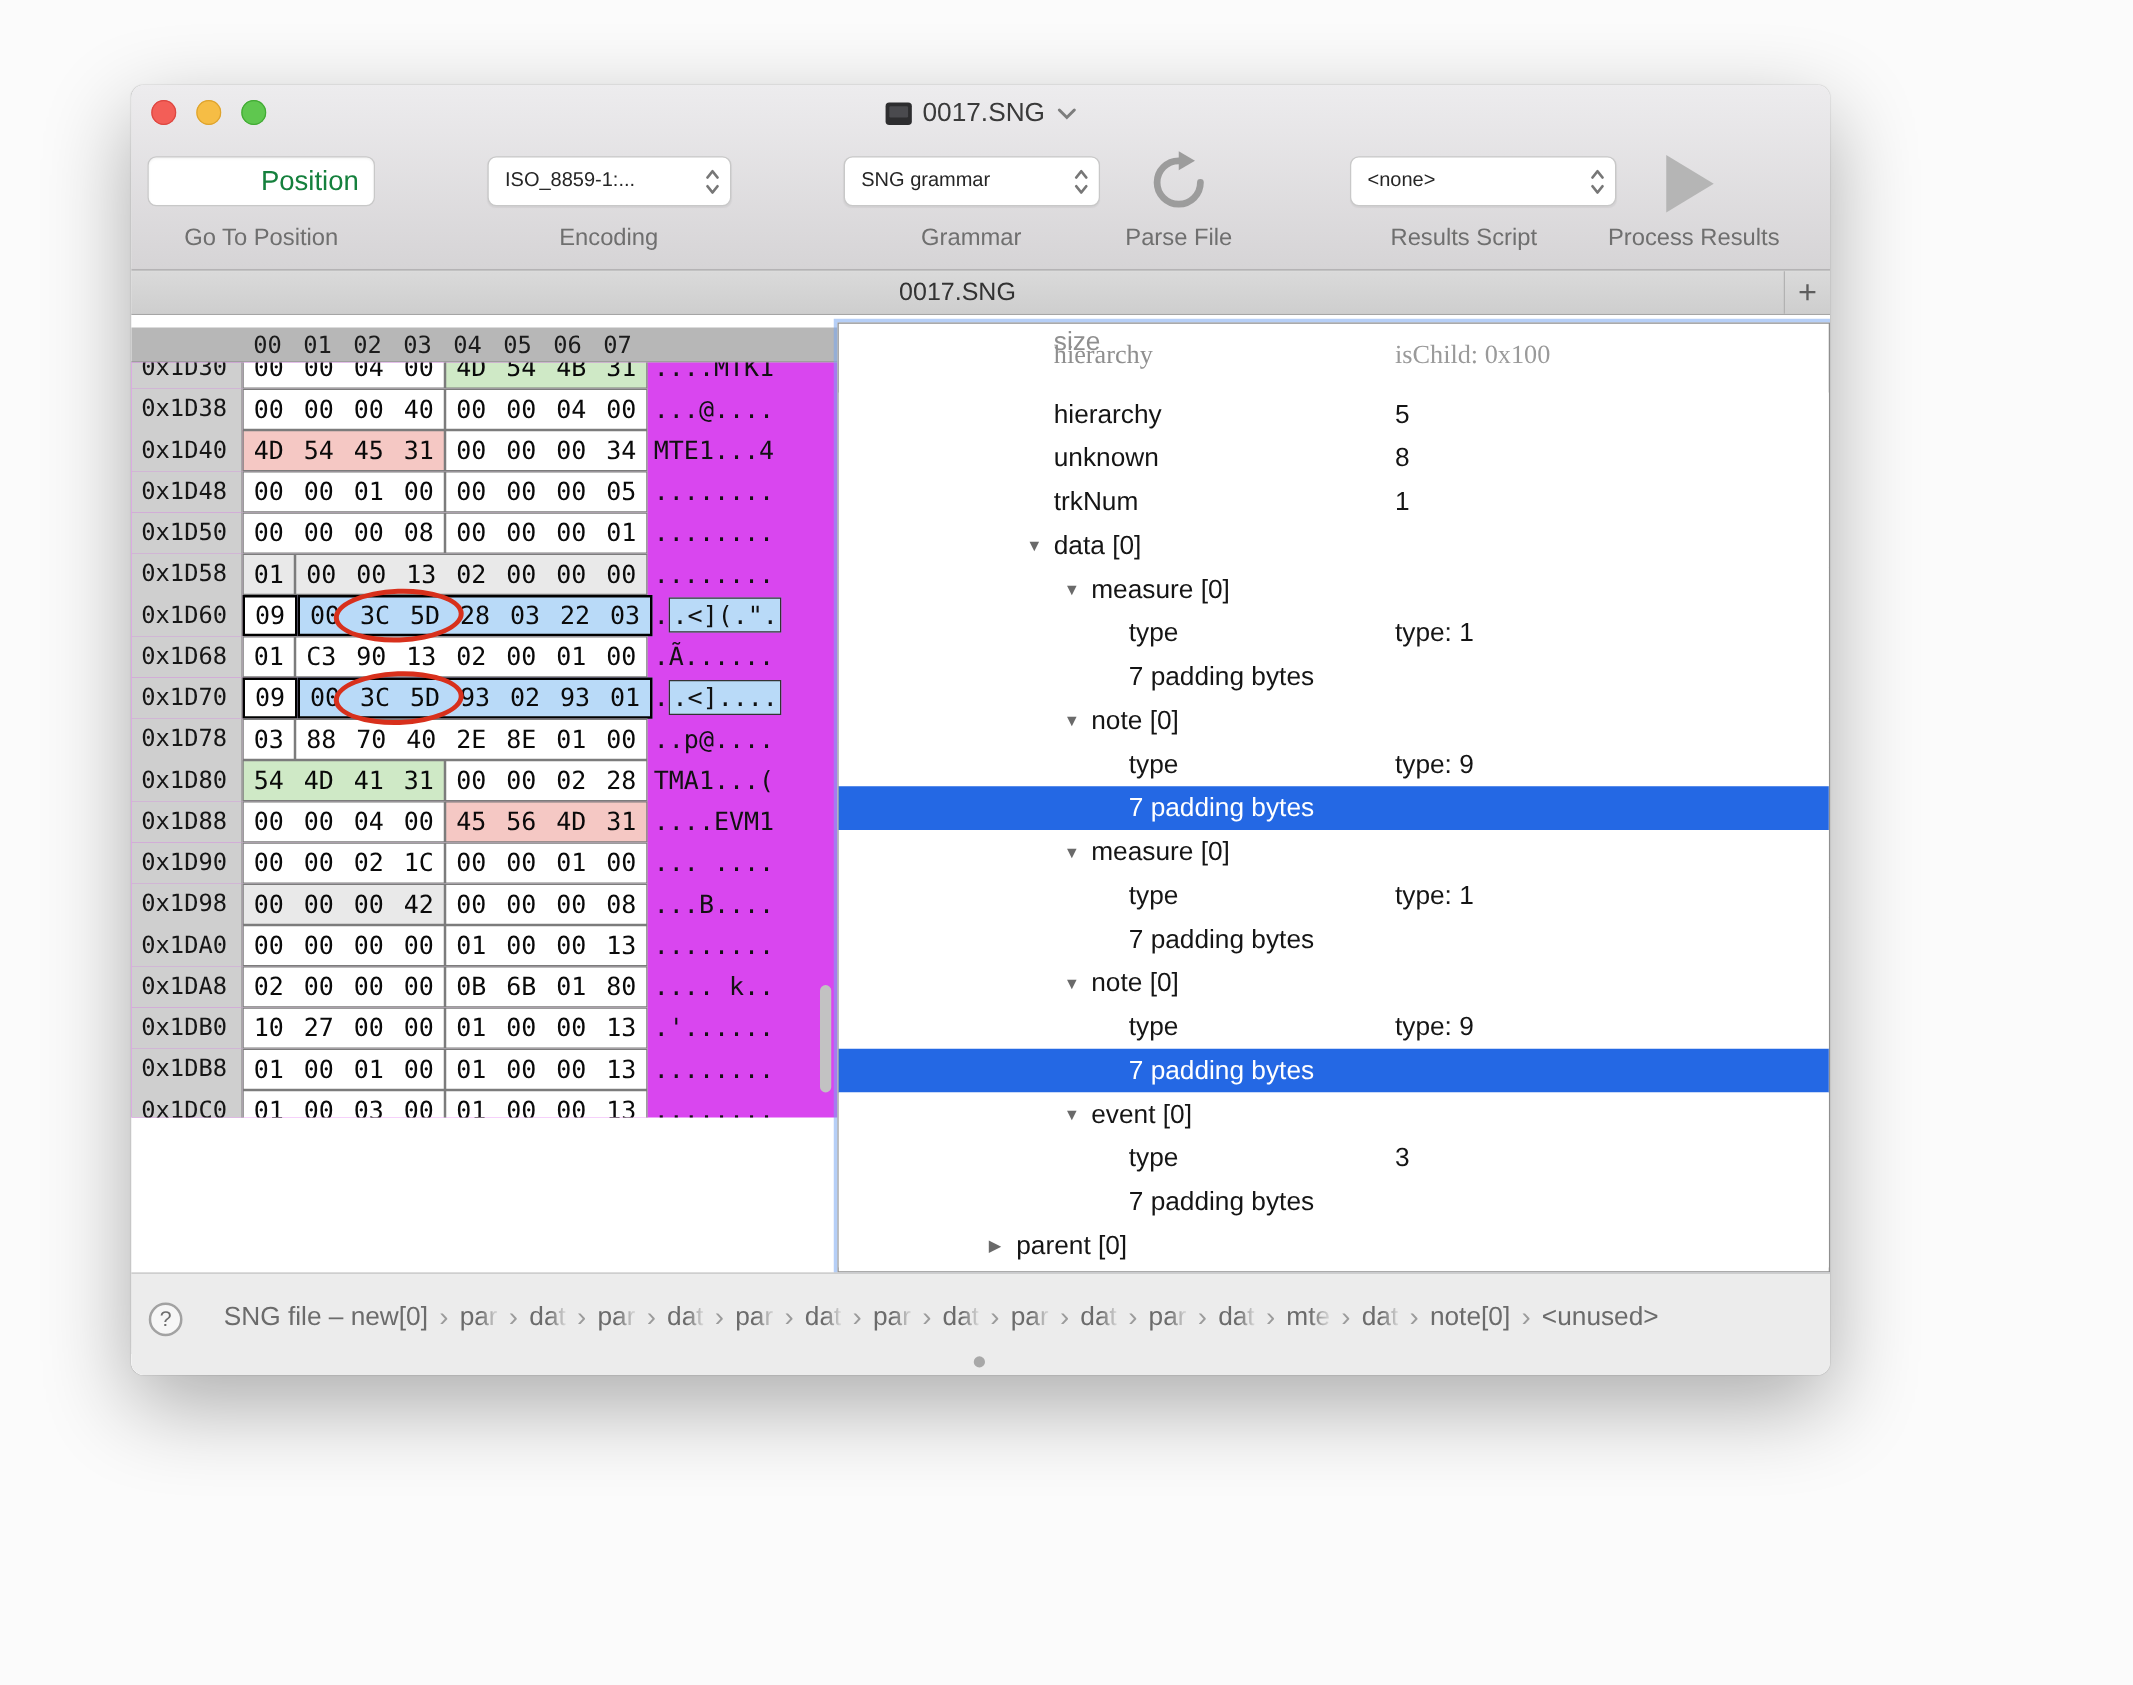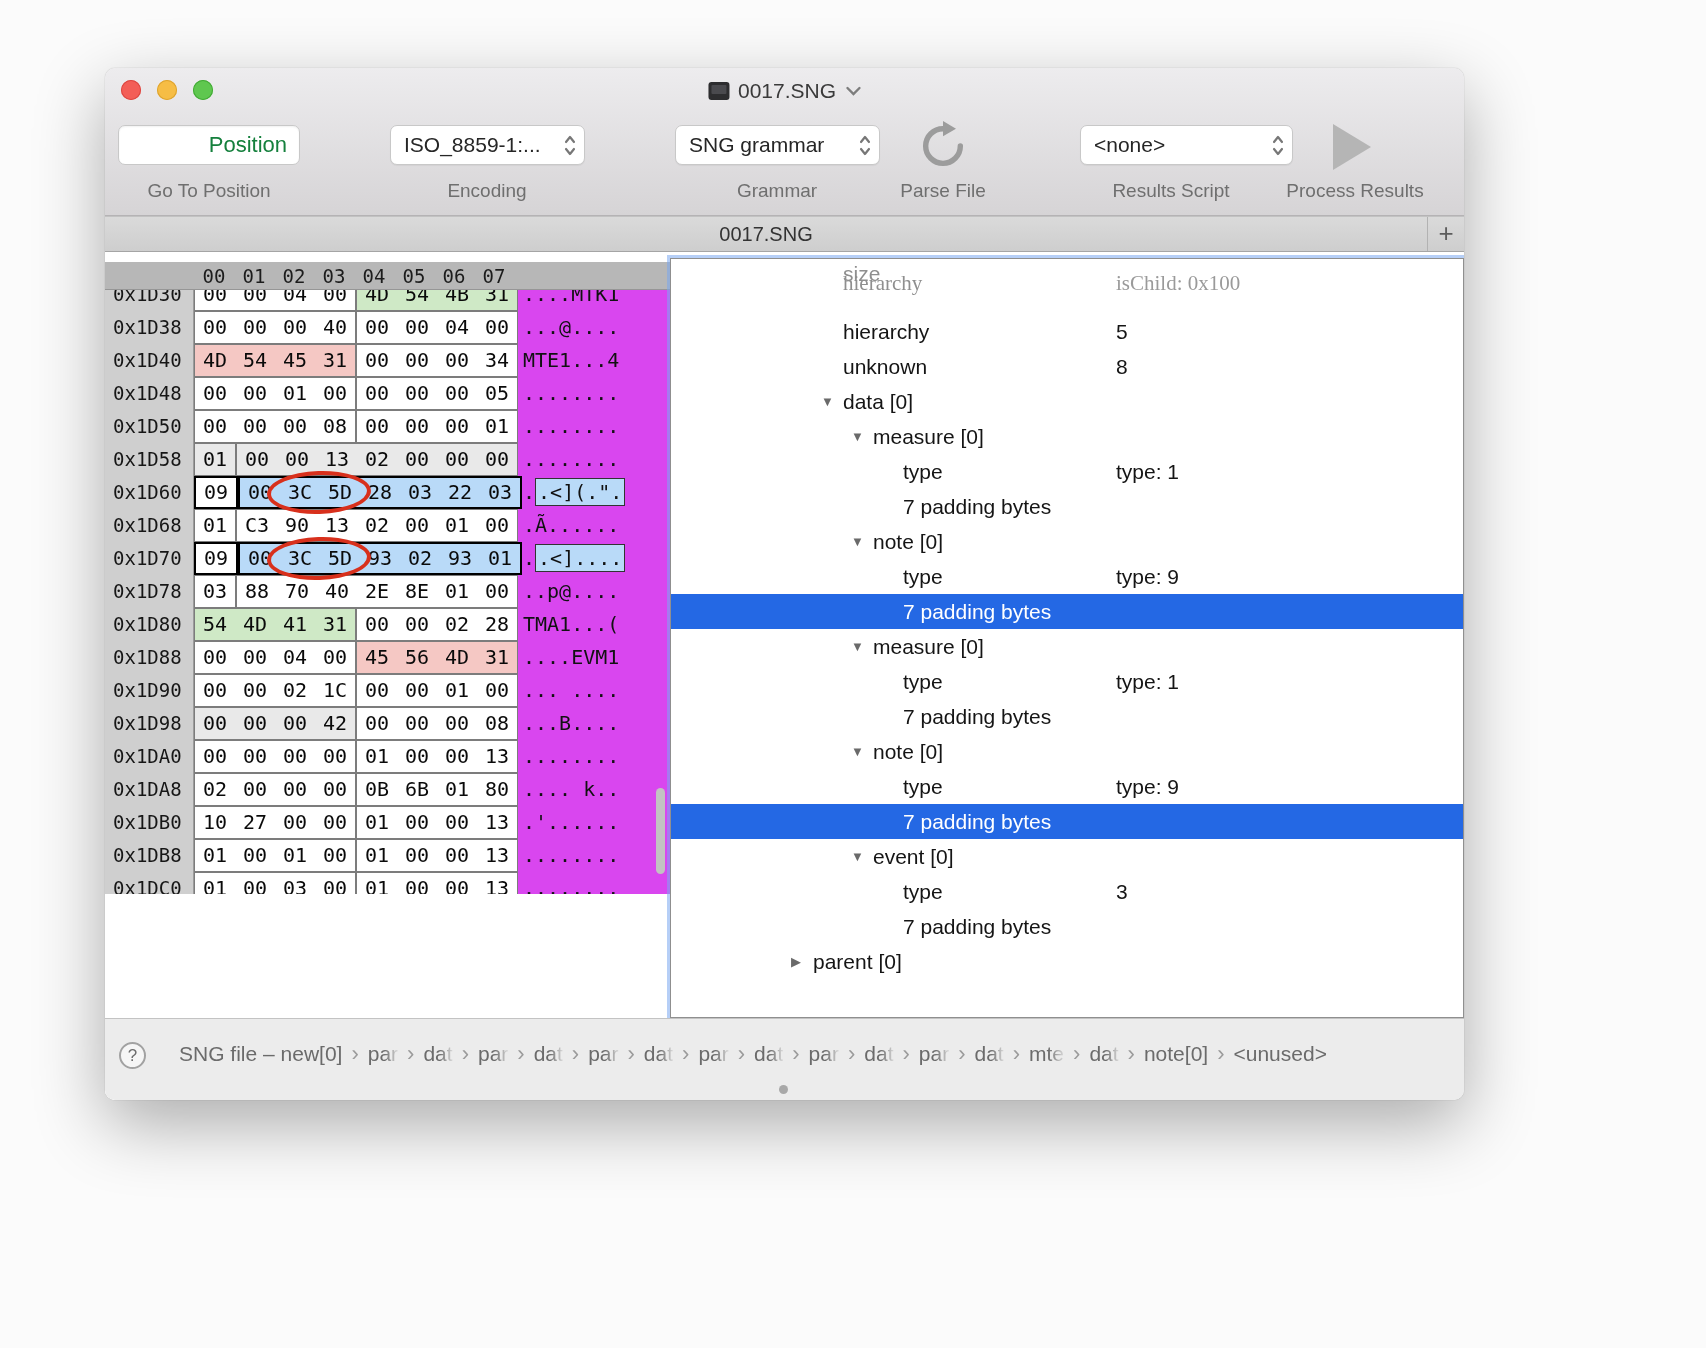--- a/index.html
+++ b/index.html
@@ -31,21 +31,21 @@
   .docicon{width:21px;height:18px;background:#2d2d2f;border-radius:3px;position:relative}
   .docicon:after{content:"";position:absolute;left:3px;top:3px;right:3px;height:9px;background:#4a4a4e;border-radius:1px}
   .wtitle{font-size:21px;color:#3a3a3a;font-weight:500}
   .tchev svg{display:block}
 
   .tb-field{position:absolute;top:57px;height:40px;background:#fff;border:1px solid #c8c8c8;border-radius:7px;
     box-shadow:inset 0 1px 2px rgba(0,0,0,.06)}
   .tb-field .ph{position:absolute;right:12px;top:0;line-height:38px;font-size:22px;color:#15803d}
   .popup{position:absolute;top:57px;height:40px;background:#fff;border:1px solid #c8c8c8;border-radius:7px;
     box-shadow:0 1px 1px rgba(0,0,0,.05)}
-  .popup .pval{position:absolute;left:13px;top:0;line-height:38px;font-size:21px;color:#262626;white-space:nowrap}
+  .popup .pval{position:absolute;left:13px;top:0;line-height:38px;font-size:16px;color:#262626;white-space:nowrap}
   .popup .chev{position:absolute;right:7px;top:7px}
   .tlab{position:absolute;top:112px;font-size:19px;color:#6f6f6f;transform:translateX(-50%);white-space:nowrap}
   .parsebtn{position:absolute;left:812px;top:52px;width:56px;height:52px;cursor:pointer}
   .procbtn{position:absolute;left:1228px;top:56px;width:44px;height:46px}
   .procbtn .tri{width:0;height:0;border-left:38px solid #b5b5b5;border-top:23px solid transparent;border-bottom:23px solid transparent}
 
   
   .tabbar{position:absolute;top:148px;left:0;right:0;height:36px;
     background:linear-gradient(#dadada,#cecece);border-top:1px solid #c2c2c2;border-bottom:1px solid #a5a5a5}
   .tabtitle{position:absolute;left:0;right:37px;text-align:center;line-height:34px;font-size:20px;color:#333}
@@ -583,20 +583,27 @@
           </div>
           <div class="trow l1">
             <div class="tlabel">
               <span class="disc"></span>
               <span>unknown</span>
             </div>
             <div class="tvalue">8</div>
           </div>
           <div class="trow l1">
             <div class="tlabel">
+              <span class="disc"></span>
+              <span>trkNum</span>
+            </div>
+            <div class="tvalue">1</div>
+          </div>
+          <div class="trow l1">
+            <div class="tlabel">
               <span class="disc">▼</span>
               <span>data [0]</span>
             </div>
           </div>
           <div class="trow l2">
             <div class="tlabel">
               <span class="disc">▼</span>
               <span>measure [0]</span>
             </div>
           </div>

